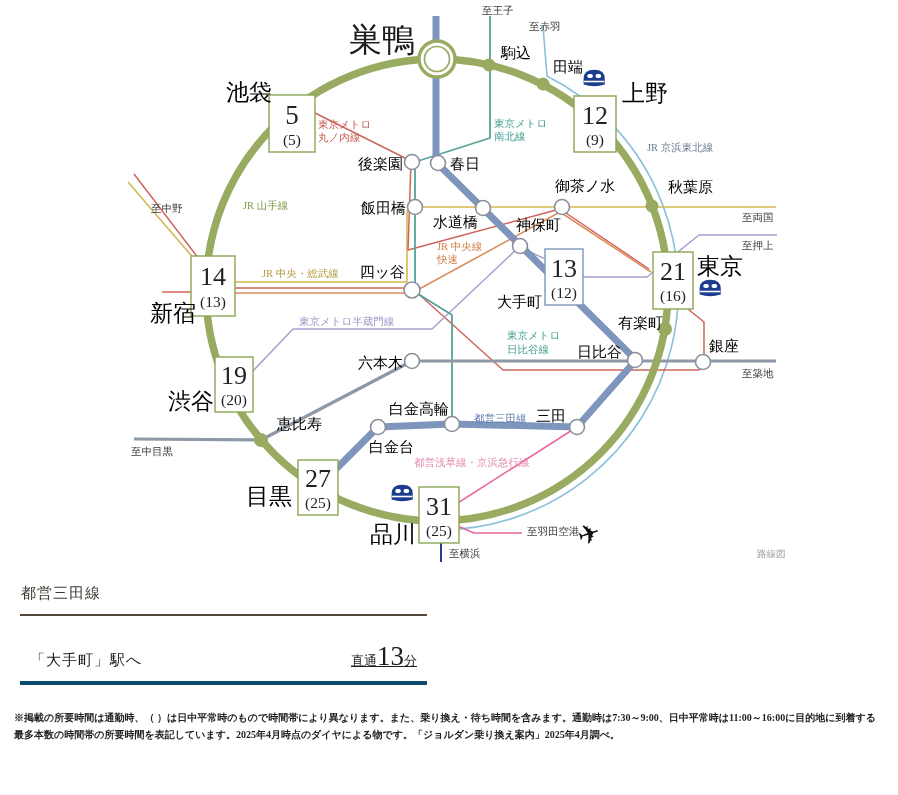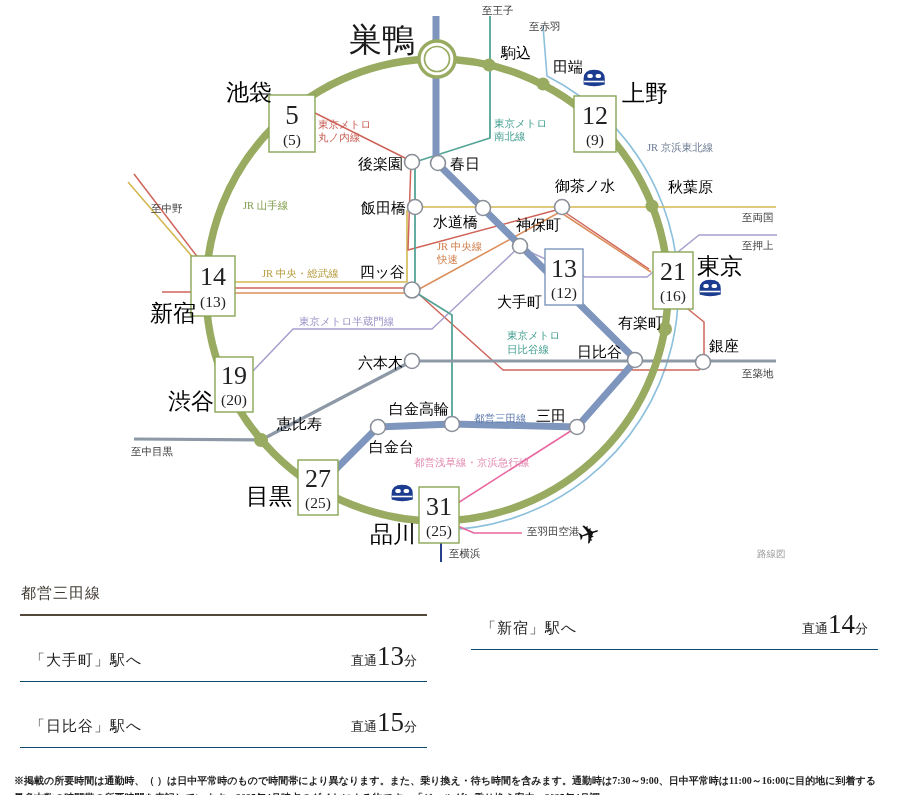--- a/index.html
+++ b/index.html
@@ -5,23 +5,23 @@
   html,body{margin:0;padding:0;background:#fff;}
   body{width:898px;font-family:"Liberation Serif","DejaVu Serif",serif;color:#1d1d1d;}
   .map-wrap{width:898px;height:572px;position:relative;}
   svg{display:block;}
   svg text{font-family:"Liberation Serif","DejaVu Serif",serif;}
   .tables{display:flex;gap:44px;padding:0 20px;margin-top:12px;}
   .tcol{flex:1;}
   .tcol h2{font-size:15px;font-weight:normal;margin:0;padding:0 0 11px 1px;color:#3e3931;
            border-bottom:2px solid #54483a;letter-spacing:1px;}
   .trow{display:flex;justify-content:space-between;align-items:baseline;
-        padding:25px 10px 9px 10px;border-bottom:1px solid #0c4a6e;gap:30px;}
+        padding:25px 10px 9px 10px;border-bottom:4px solid #0c4a6e;gap:30px;}
   .trow .dest{font-size:15px;letter-spacing:1px;}
-  .time{white-space:nowrap;}
+  .time{white-space:nowrap;text-decoration:underline;}
   .time .small{font-size:13px;}
   .time .big{font-size:27px;}
   .notes{margin-top:24px;padding:0 14px;font-size:10px;font-weight:bold;
          line-height:1.7;color:#1f1f1f;}
   .notes div{white-space:nowrap;}
 </style>
 </head>
 <body>
 
 <div class="map-wrap">
@@ -179,30 +179,22 @@
 </svg>
 </div>
 
 <div class="tables">
   <section class="tcol">
     <h2>都営三田線</h2>
     <div class="trow">
       <span class="dest">「大手町」駅へ</span>
       <span class="time"><span class="small">直通</span><span class="big">13</span><span class="small">分</span></span>
     </div>
-    <div class="trow">
-      <span class="dest">「日比谷」駅へ</span>
-      <span class="time"><span class="small">直通</span><span class="big">15</span><span class="small">分</span></span>
-    </div>
   </section>
   <section class="tcol">
-    <div class="trow">
-      <span class="dest">「新宿」駅へ</span>
-      <span class="time"><span class="small">直通</span><span class="big">14</span><span class="small">分</span></span>
-    </div>
   </section>
 </div>
 
 <div class="notes">
   <div>※掲載の所要時間は通勤時、（ ）は日中平常時のもので時間帯により異なります。また、乗り換え・待ち時間を含みます。通勤時は7:30～9:00、日中平常時は11:00～16:00に目的地に到着する</div>
   <div>最多本数の時間帯の所要時間を表記しています。2025年4月時点のダイヤによる物です。「ジョルダン乗り換え案内」2025年4月調べ。</div>
 
 </div>
 
 </body></html>

